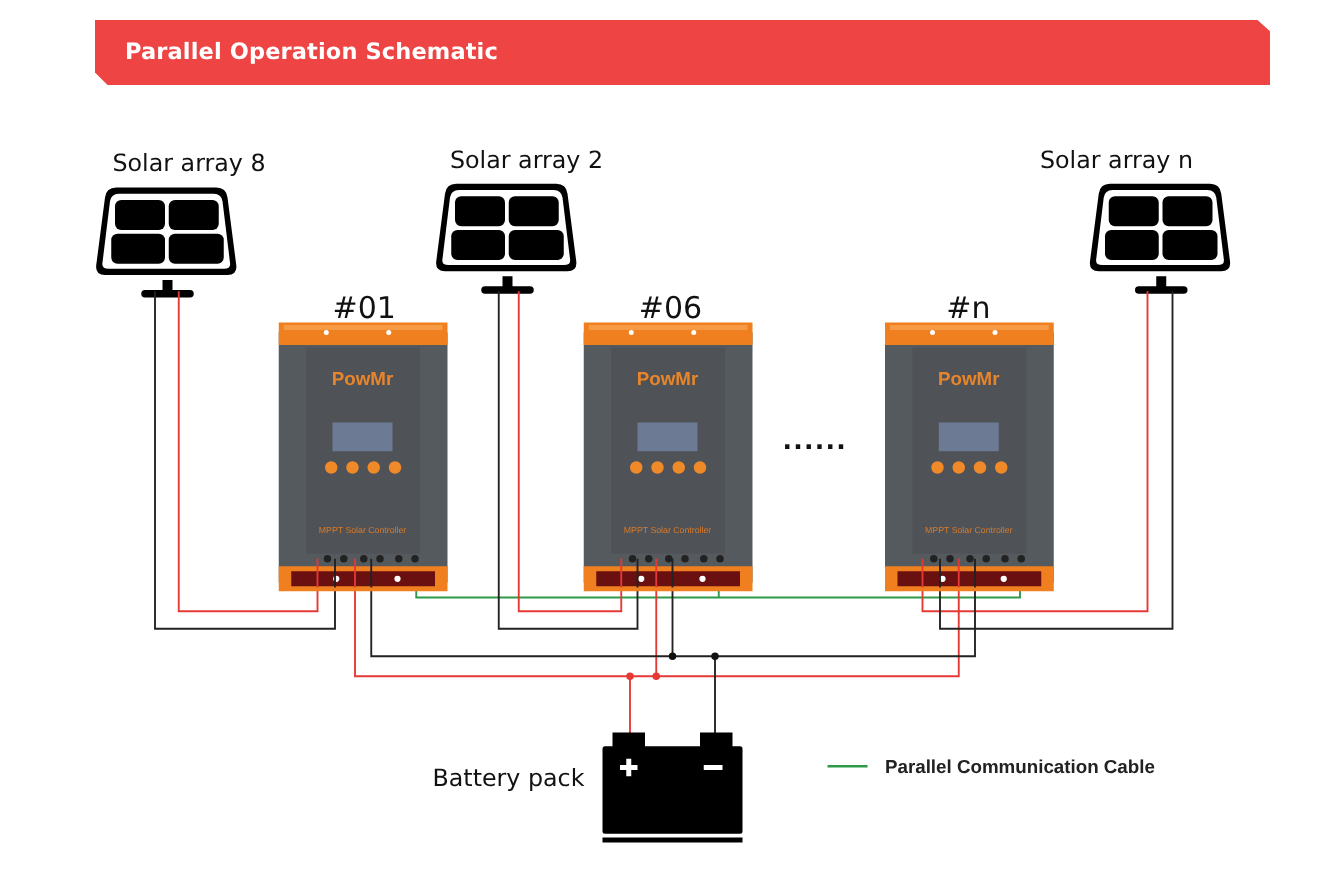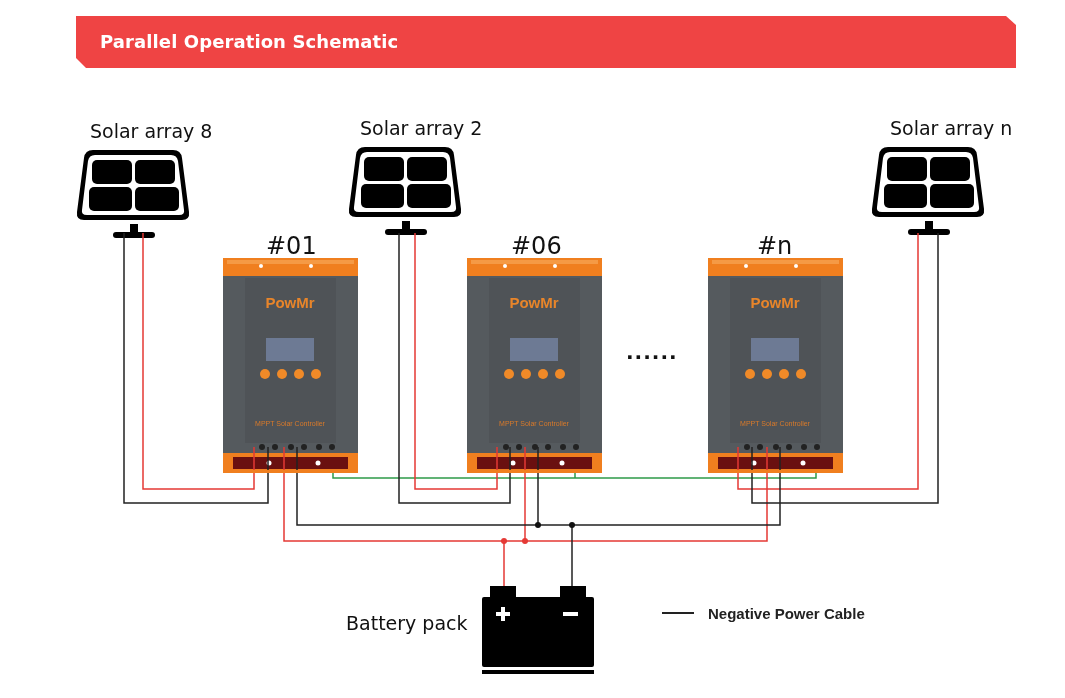--- a/index.html
+++ b/index.html
@@ -18,21 +18,21 @@
 </style>
 </head>
 <body>
 
 <div class="header">
   <span class="header-title">Parallel Operation Schematic</span>
 </div>
 
 <span class="lbl" style="left:90px;top:120px;">Solar array 8</span>
 <span class="lbl" style="left:348px;top:117px;margin-left:12px;">Solar array 2</span>
-<span class="lbl" style="left:890px;top:117px;">Solar array n</span>
+<span class="lbl" style="left:832px;top:117px;">Solar array n</span>
 
 <span class="ctrl-lbl" style="left:266px;top:232px;">#01</span>
 <span class="ctrl-lbl" style="left:511px;top:232px;">#06</span>
 <span class="ctrl-lbl" style="left:757px;top:232px;">#n</span>
 
 <span class="dots">......</span>
 
 <svg class="wires" width="1065" height="698" viewBox="0 0 1065 698">
   <defs>
     <g id="solar">
@@ -143,16 +143,16 @@
     <rect x="496" y="612" width="14" height="4" fill="#fff"></rect>
     <rect x="501" y="607" width="4" height="14" fill="#fff"></rect>
     <rect x="563" y="612" width="15" height="4" fill="#fff"></rect>
   </g>
 </svg>
 
 <span class="lbl" style="left:346px;top:612px;">Battery pack</span>
 
 <div class="legend">
   <div class="legend-row">
-    <span class="legend-line" style="background:#222"></span>
-    <span class="legend-text">Negative Power Cable</span>
+    <span class="legend-line" style="background:#2e9a48"></span>
+    <span class="legend-text">Parallel Communication Cable</span>
   </div>
 </div>
 
 </body></html>

